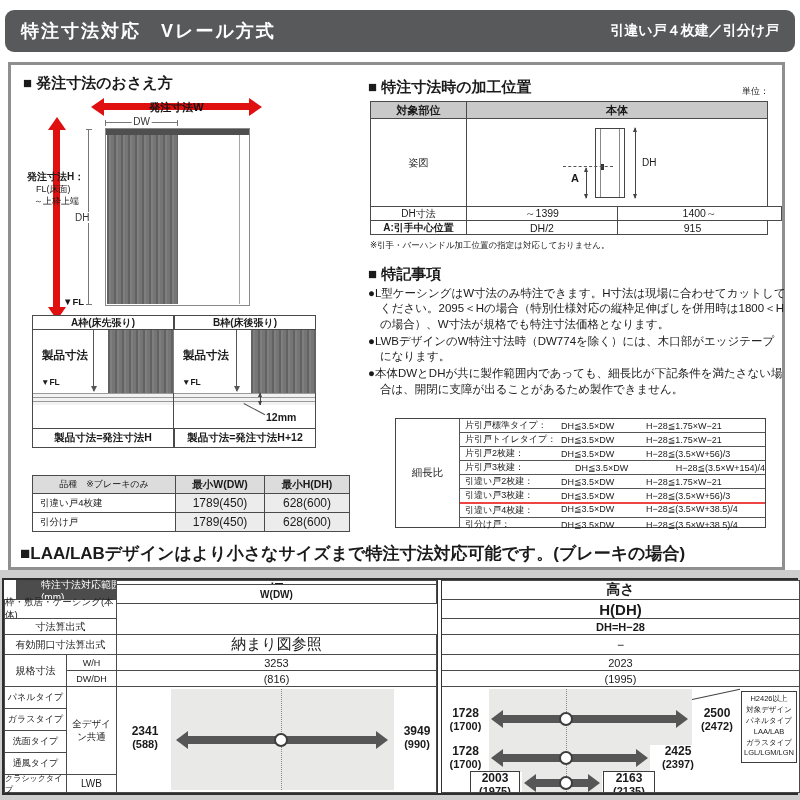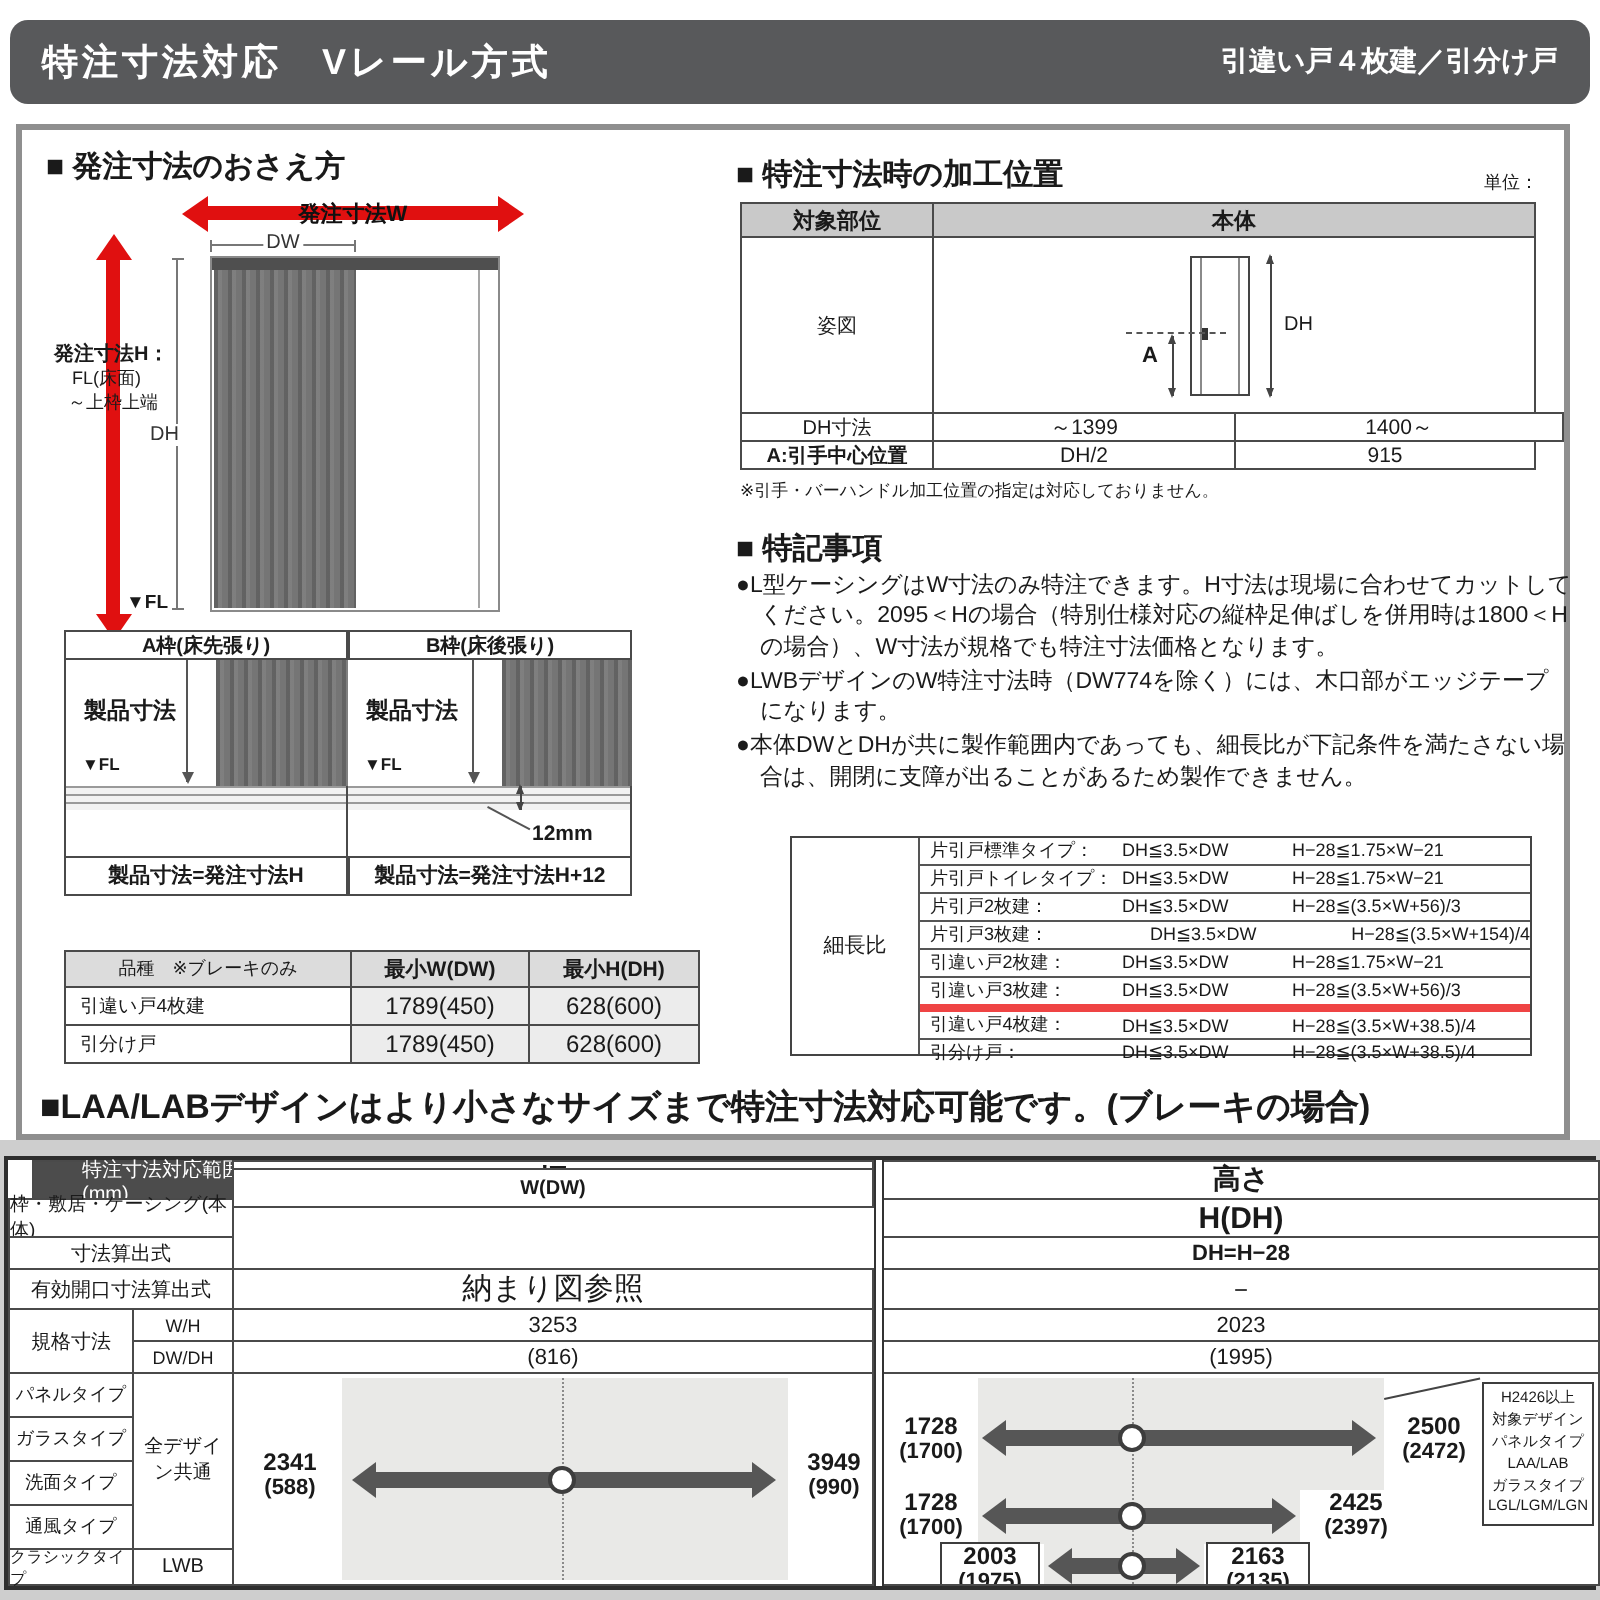--- a/index.html
+++ b/index.html
@@ -237,21 +237,21 @@
       <div style="flex:1;display:flex;align-items:center;font-size:9px;padding-left:5px;border-top:1px solid #555;">
           <span style="width:96px;">引違い戸2枚建：</span>
           <span style="width:85px;">DH≦3.5×DW</span>
           <span>H−28≦1.75×W−21</span>
         </div>
       <div style="flex:1;display:flex;align-items:center;font-size:9px;padding-left:5px;border-top:1px solid #555;">
           <span style="width:96px;">引違い戸3枚建：</span>
           <span style="width:85px;">DH≦3.5×DW</span>
           <span>H−28≦(3.5×W+56)/3</span>
         </div>
-      <div style="flex:1;display:flex;align-items:flex-end;font-size:9px;padding-left:5px;border-top:4px solid #ef4444;">
+      <div style="flex:1;display:flex;align-items:flex-start;font-size:9px;padding-left:5px;border-top:2px solid #ef4444;">
           <span style="width:96px;">引違い戸4枚建：</span>
           <span style="width:85px;">DH≦3.5×DW</span>
           <span>H−28≦(3.5×W+38.5)/4</span>
         </div>
       <div style="flex:1;display:flex;align-items:center;font-size:9px;padding-left:5px;border-top:1px solid #555;">
           <span style="width:96px;">引分け戸：</span>
           <span style="width:85px;">DH≦3.5×DW</span>
           <span>H−28≦(3.5×W+38.5)/4</span>
         </div>
     </div>

